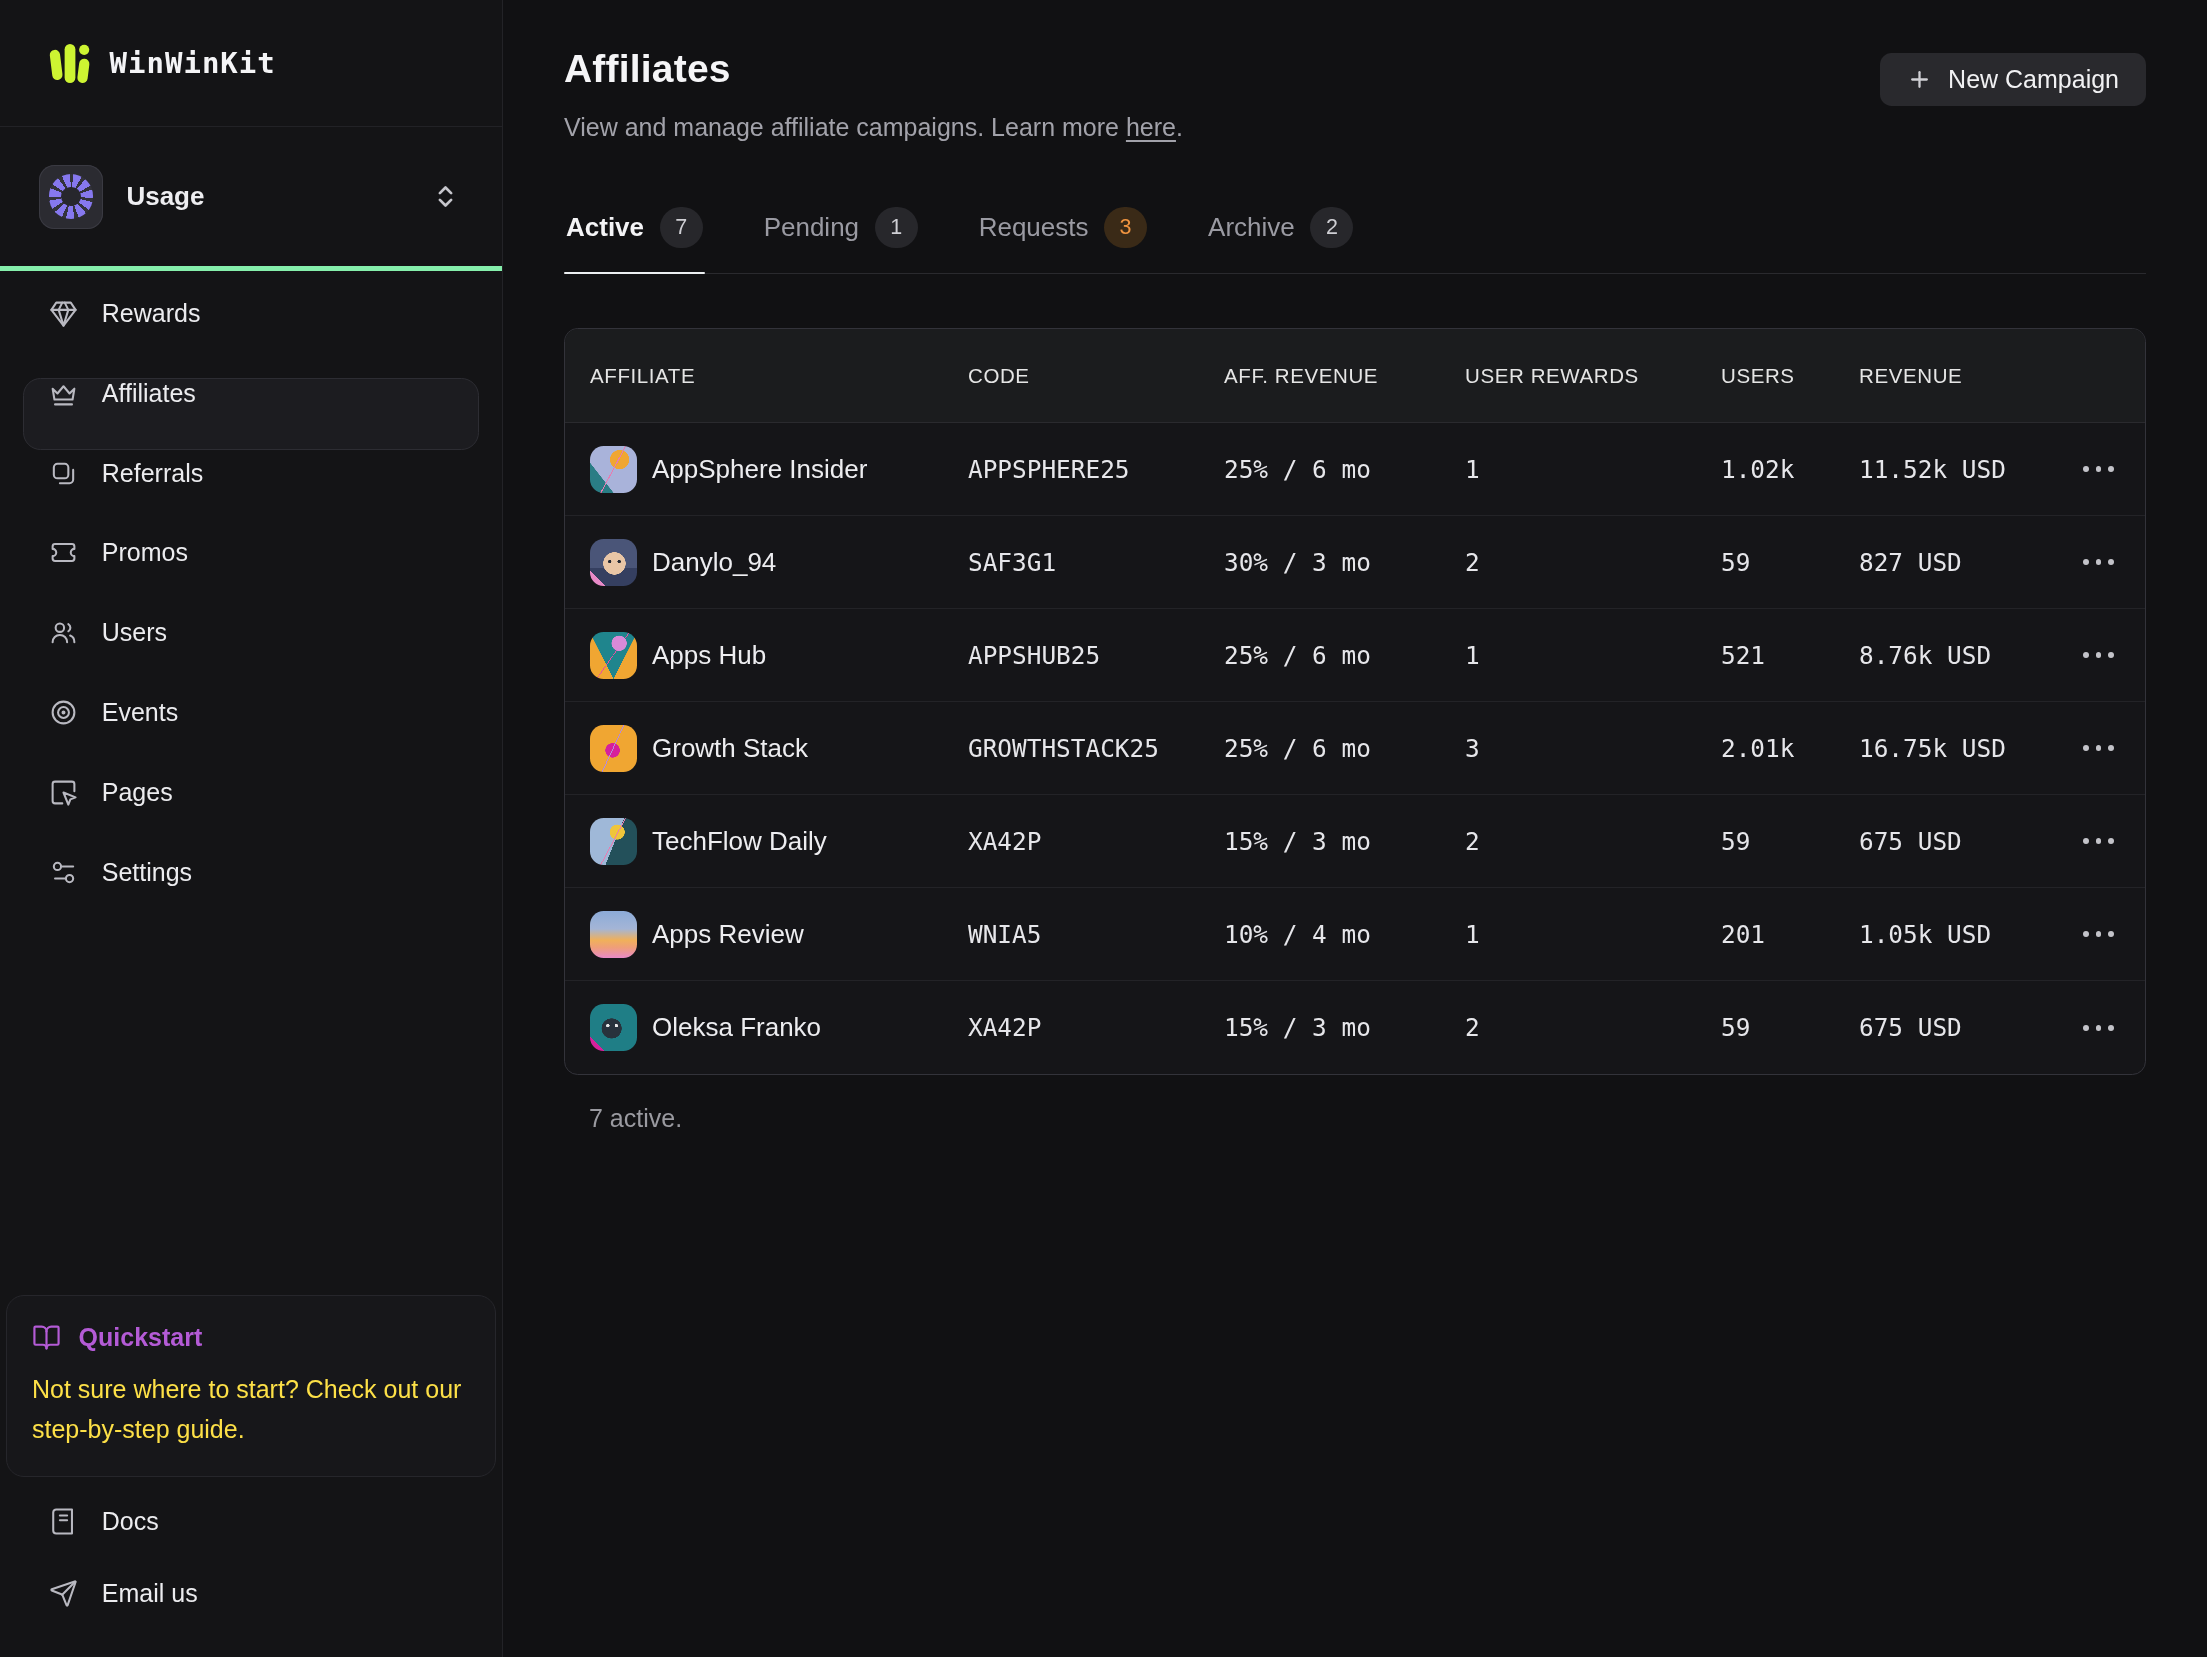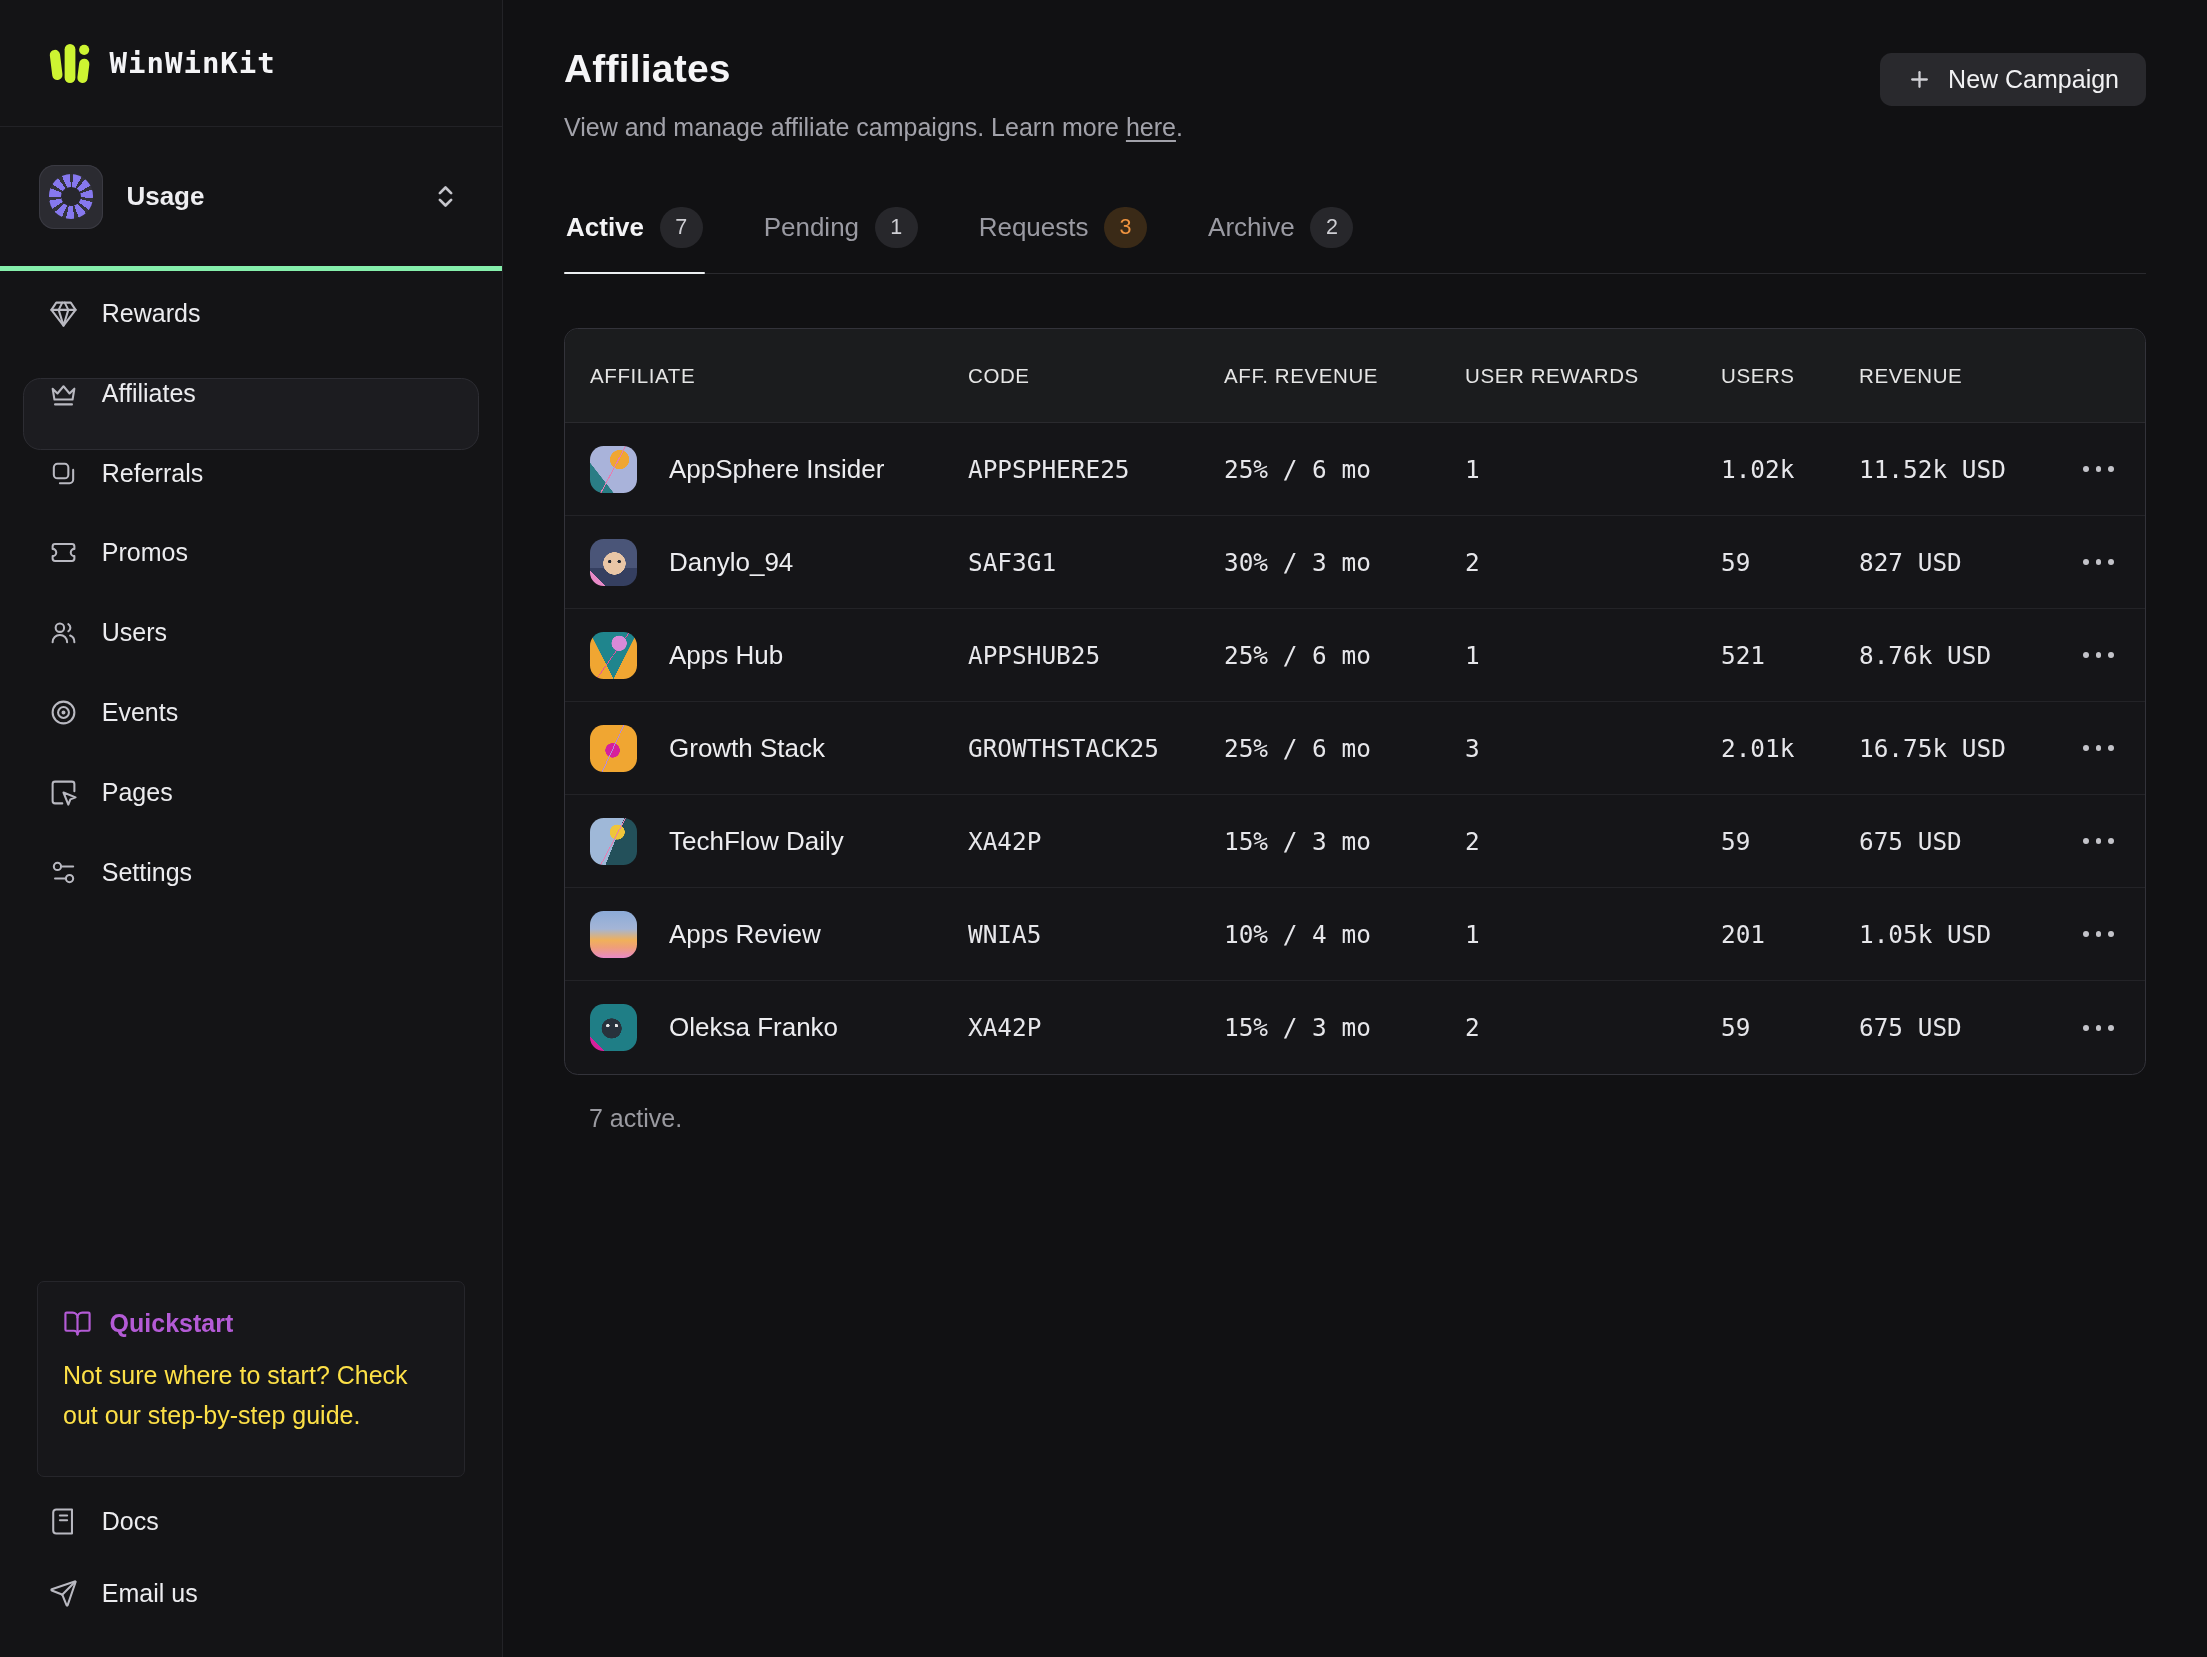--- a/index.html
+++ b/index.html
@@ -49,22 +49,22 @@
   .nav-item {
     height:72px; display:flex; align-items:flex-start; gap:23.4px;
     padding:0 25px; border-radius:17.6px; cursor:pointer;
     border:1px solid transparent;
   }
   .nav-item .ic { width:29px; height:29px; color:#b9b9c1; flex:0 0 29px; }
   .nav-item .lbl { font-size:25px; color:#ececef; font-weight:500; }
   .nav-item.active { background:#1c1c20; border-color:#2d2d33; }
   .spacer { flex:1; }
   .quickstart {
-    margin:0 37px; border:1px solid #26262b; background:#17171a;
-    border-radius:7px; padding:27px 25px 41px 25px;
+    margin:0 6px; border:1px solid #26262b; background:#17171a;
+    border-radius:18px; padding:27px 25px 27px 25px;
   }
   .qs-head { display:flex; align-items:center; gap:17.6px; margin-bottom:17.6px; }
   .qs-head .ic { width:29px; height:29px; color:#b45bd6; }
   .qs-title { font-size:25px; font-weight:600; color:#b45bd6; }
   .qs-desc { font-size:25px; color:#fde047; line-height:1.6; }
   .side-footer { padding:29px 23.4px 13.7px 23.4px; display:flex; flex-direction:column; gap:5.9px; }
   .side-footer .nav-item { height:66px; }
 
   
   .main { flex:1; padding:47px 62px 0 61px; position:relative; }
@@ -115,21 +115,21 @@
     grid-template-columns:378px 256px 241px 256px 138px 218px 1fr;
     align-items:center; padding:0 25px; height:93px;
   }
   .thead { background:#1b1c1e; height:94px; border-bottom:1px solid #2a2a2e; }
   .thead .th {
     font-size:20.5px; letter-spacing:0.6px; color:#e5e5e5; font-weight:400;
     font-family:"Liberation Sans", sans-serif;
   }
   .tbody .trow { border-bottom:1px solid #232327; cursor:pointer; }
   .tbody .trow:last-child { border-bottom:none; }
-  .cell-aff { display:flex; align-items:center; gap:32px; }
+  .cell-aff { display:flex; align-items:center; gap:15px; }
   .avatar { width:47px; height:47px; border-radius:13.7px; flex:0 0 47px; background-color:#555; background-size:cover; }
   .aname { font-size:26px; color:#ededf0; font-weight:500; }
   .cellm { font-size:24.4px; color:#e6e6ea; font-family:"DejaVu Sans Mono", monospace; }
   .cell-actions { display:flex; justify-content:flex-end; }
   .dots { display:flex; gap:6.8px; padding:9.8px 5.9px; cursor:pointer; }
   .dots i { width:5.9px; height:5.9px; border-radius:50%; background:#c3c3c9; }
   .table-footer { margin:29px 0 0 25px; font-size:25px; color:#9a9aa0; }
 
   
   .av1 { background:#a9b3da;

